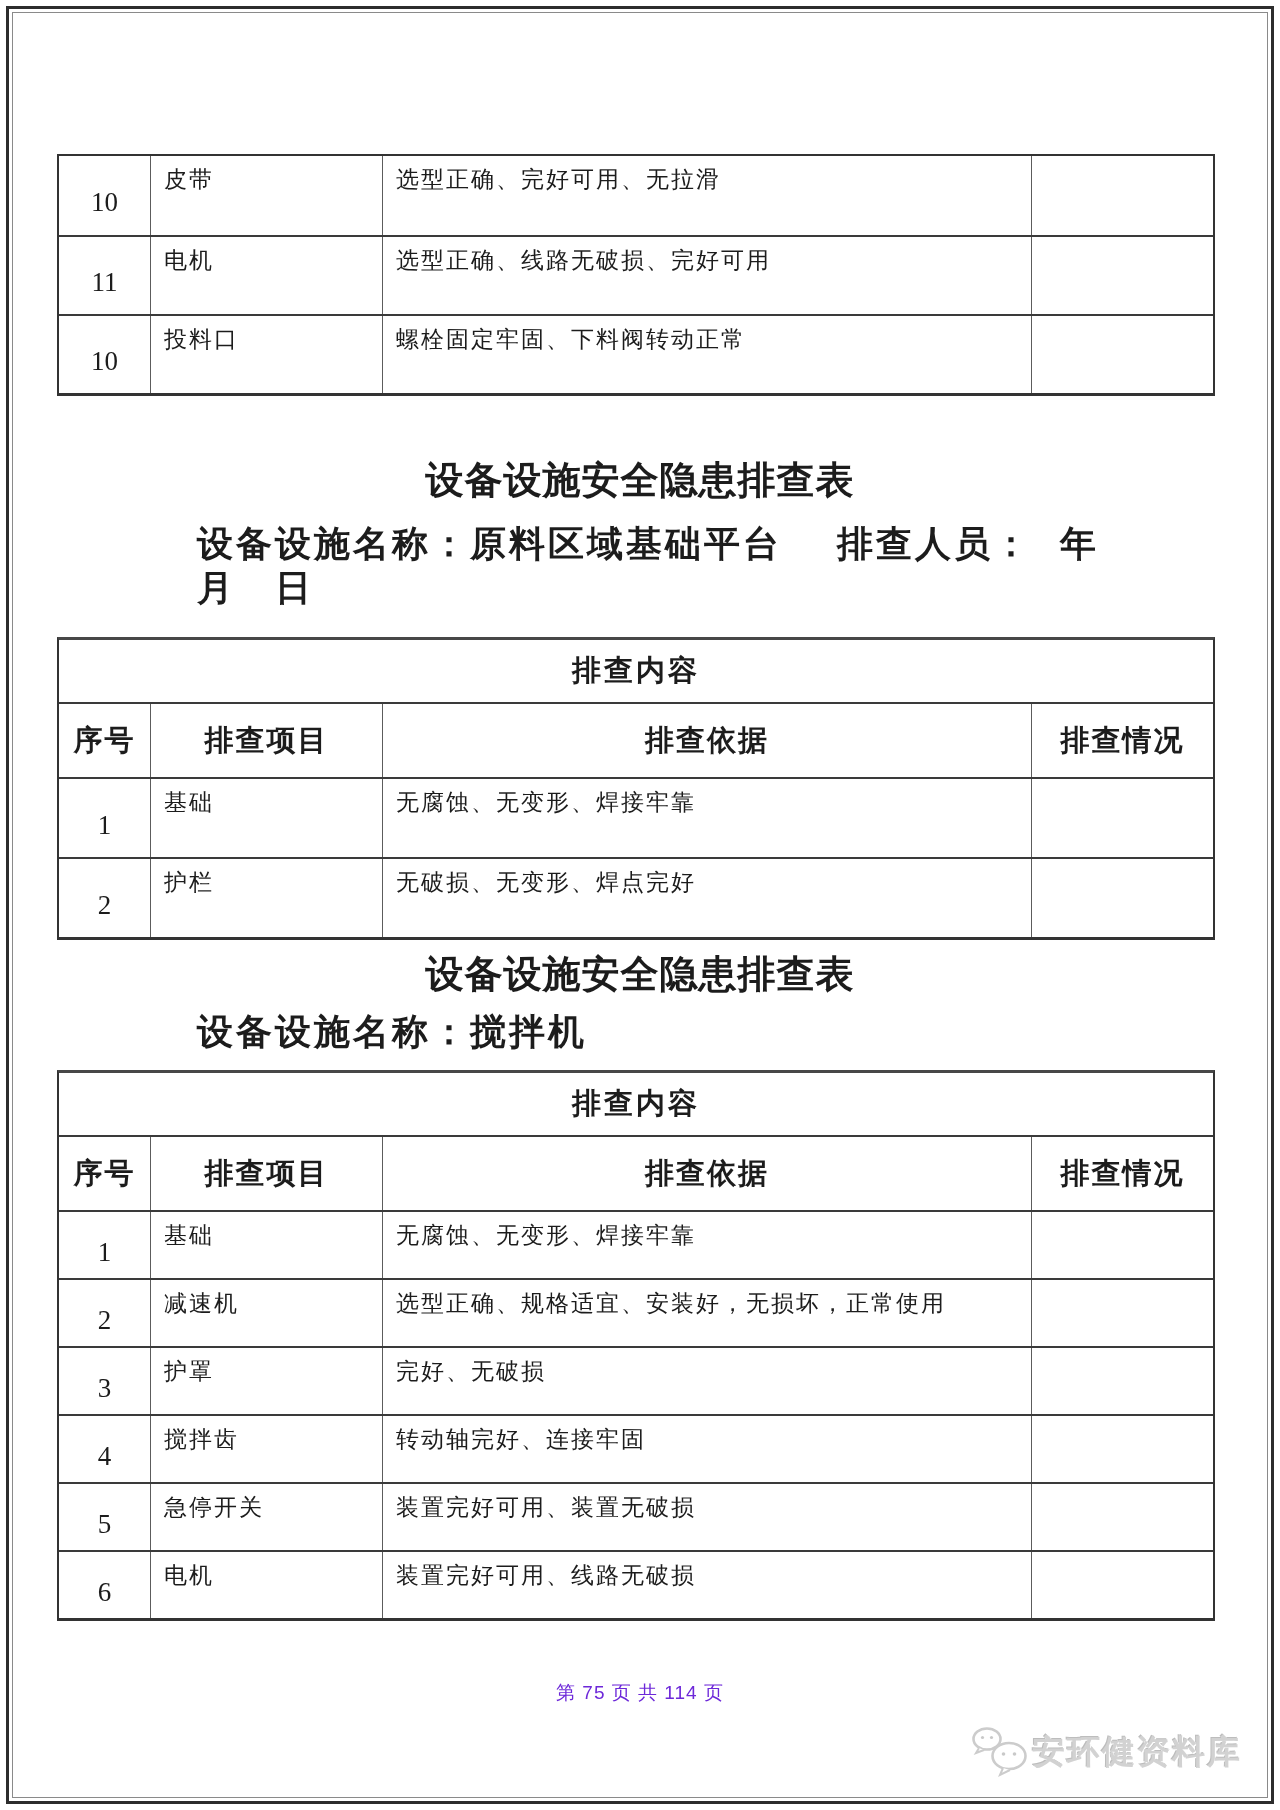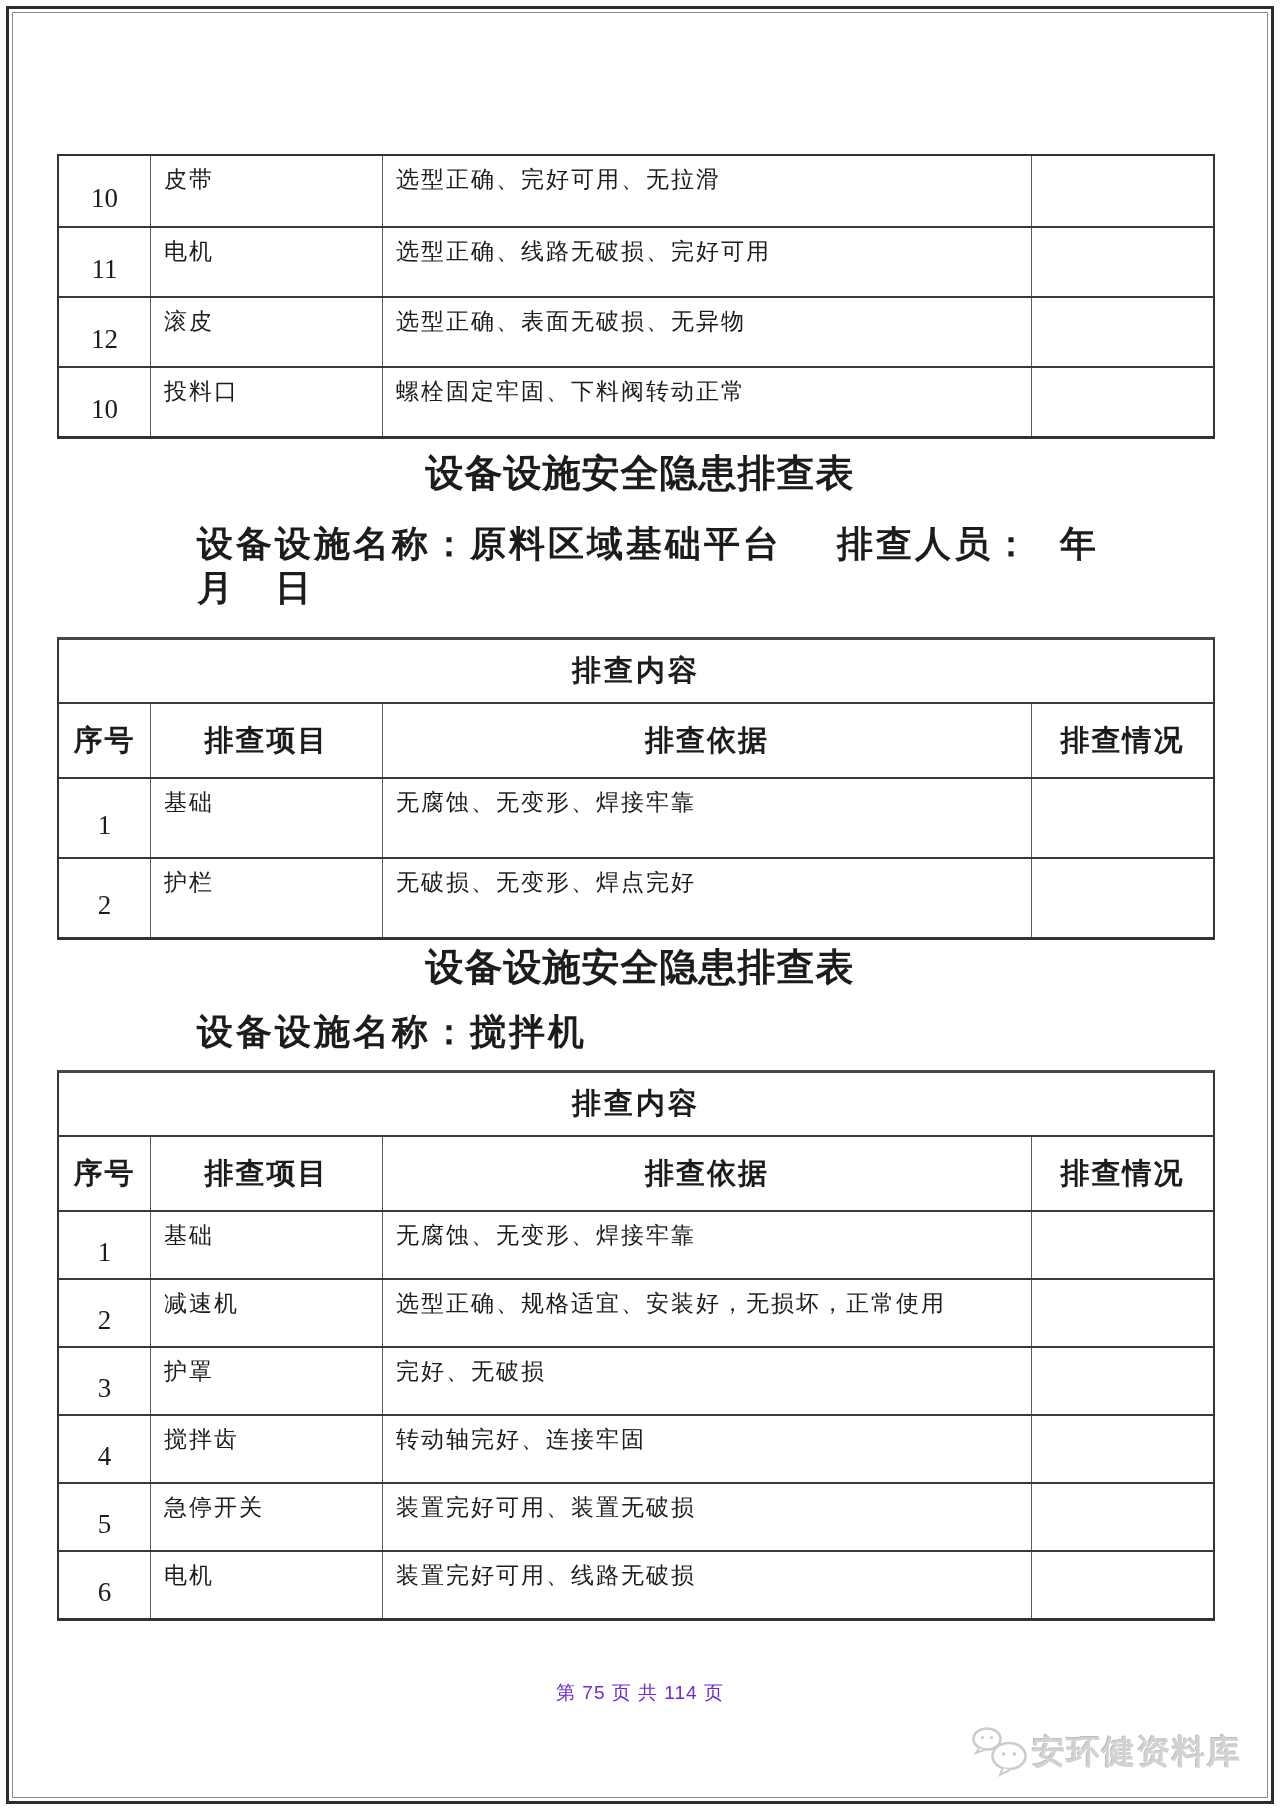--- a/index.html
+++ b/index.html
@@ -19,27 +19,27 @@
   .trow{display:grid;grid-template-columns:91px 232px 649px 1fr;box-sizing:border-box;border-top:2px solid #3a3a3a;}
   .trow.first{border-top:none;}
   .cell{box-sizing:border-box;border-left:1px solid #5c5c5c;padding:8px 10px 13px 13px;font-size:23px;letter-spacing:2px;line-height:1.35;}
   .trow .cell:first-child{border-left:none;}
   .cell.num{display:flex;align-items:center;justify-content:center;padding:14px 0 0 0;font-size:27px;letter-spacing:0;}
   .crow{display:flex;align-items:center;justify-content:center;box-sizing:border-box;
         font-size:29px;font-weight:bold;letter-spacing:3px;}
   .hcell{display:flex;align-items:center;justify-content:center;padding:12px;
          font-size:29px;font-weight:bold;letter-spacing:2px;}
 
-  .h-t1{height:70px;} .h-t2d{height:80px;} .h-t3d{height:68px;}
+  .h-t1{height:79px;} .h-t2d{height:80px;} .h-t3d{height:68px;}
   .h-crow{height:62px;} .h-hrow{height:75px;}
 
   .doc-title{
     position:absolute;left:0;width:100%;text-align:center;
     font-family:"Liberation Sans","DejaVu Sans",sans-serif;font-weight:bold;
-    font-size:38px;letter-spacing:1px;
+    font-size:38px;letter-spacing:1px;margin-top:7px;
   }
   .sub-line{
     position:absolute;left:197px;white-space:nowrap;
     font-family:"Liberation Sans","DejaVu Sans",sans-serif;font-weight:bold;
     font-size:36px;letter-spacing:3px;
   }
   .sub-line .inspector{margin-left:55px;}
   .sub-line .year{margin-left:28px;}
 
   .footer{
@@ -68,26 +68,20 @@
     <div class="trow first h-t1">
       <div class="cell num">10</div>
       <div class="cell">皮带</div>
       <div class="cell">选型正确、完好可用、无拉滑</div>
       <div class="cell"></div>
     </div>
     <div class="trow h-t1">
       <div class="cell num">11</div>
       <div class="cell">电机</div>
       <div class="cell">选型正确、线路无破损、完好可用</div>
-      <div class="cell"></div>
-    </div>
-    <div class="trow h-t1">
-      <div class="cell num">12</div>
-      <div class="cell">滚皮</div>
-      <div class="cell">选型正确、表面无破损、无异物</div>
       <div class="cell"></div>
     </div>
     <div class="trow h-t1">
       <div class="cell num">10</div>
       <div class="cell">投料口</div>
       <div class="cell">螺栓固定牢固、下料阀转动正常</div>
       <div class="cell"></div>
     </div>
   </div>
 

